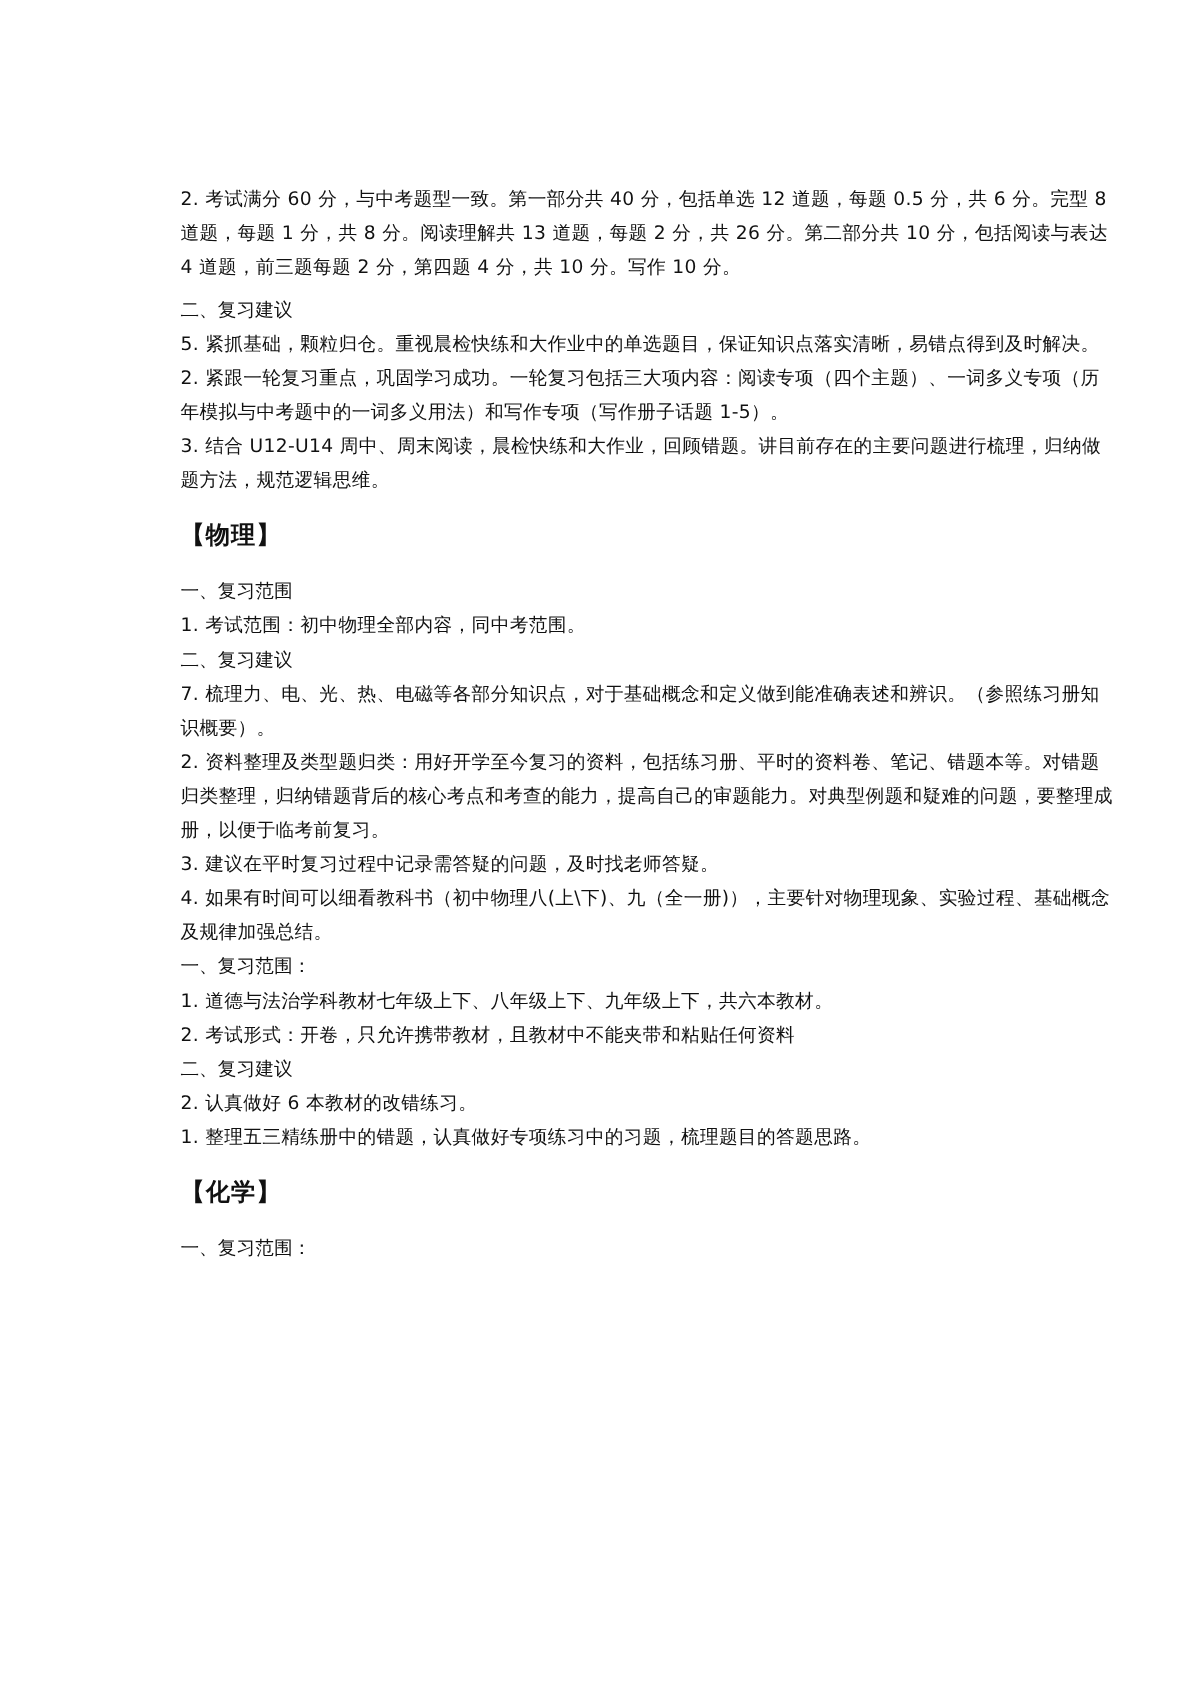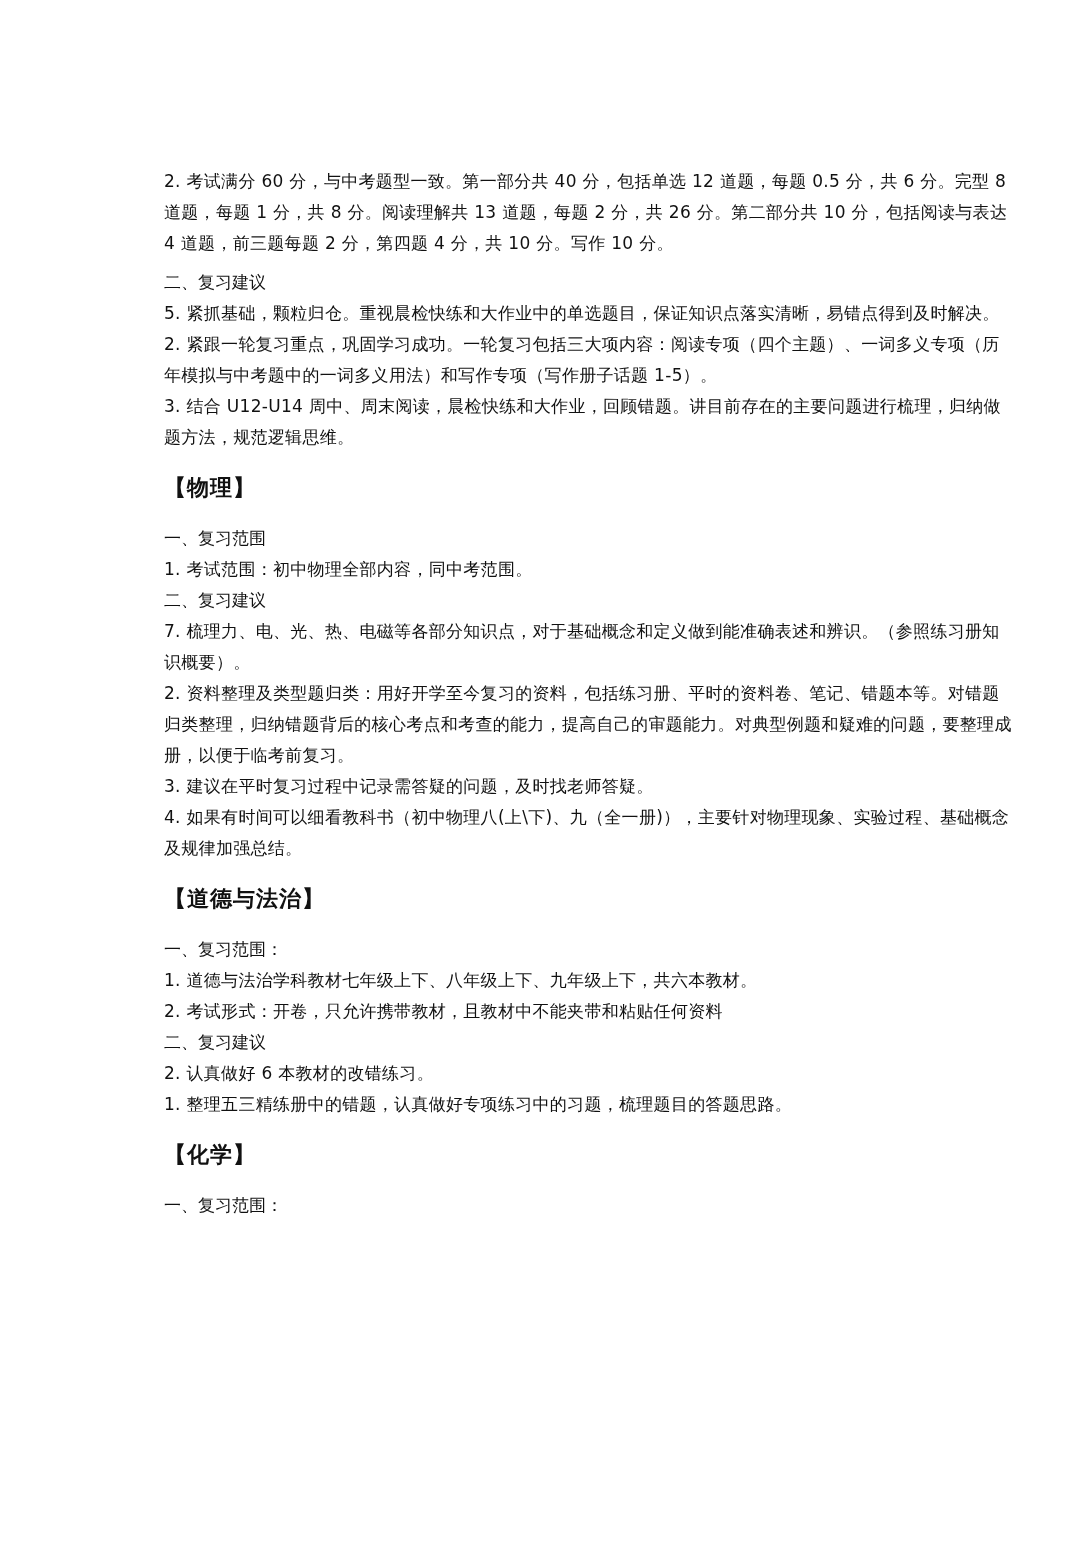--- a/index.html
+++ b/index.html
@@ -63,21 +63,20 @@
     <p class="heading">一、复习范围</p>
     <p class="para">1. 考试范围：初中物理全部内容，同中考范围。</p>
     <p class="heading">二、复习建议</p>
     <p class="para">7. 梳理力、电、光、热、电磁等各部分知识点，对于基础概念和定义做到能准确表述和辨识。（参照练习册知识概要）。</p>
     <p class="para">2. 资料整理及类型题归类：用好开学至今复习的资料，包括练习册、平时的资料卷、笔记、错题本等。对错题归类整理，归纳错题背后的核心考点和考查的能力，提高自己的审题能力。对典型例题和疑难的问题，要整理成册，以便于临考前复习。</p>
     <p class="para">3. 建议在平时复习过程中记录需答疑的问题，及时找老师答疑。</p>
     <p class="para">4. 如果有时间可以细看教科书（初中物理八(上\下)、九（全一册)），主要针对物理现象、实验过程、基础概念及规律加强总结。</p>
   </section>
 
   <section>
-    <h2 class="section-title">【道德与法治】</h2>
     <p class="heading">一、复习范围：</p>
     <p class="para">1. 道德与法治学科教材七年级上下、八年级上下、九年级上下，共六本教材。</p>
     <p class="para">2. 考试形式：开卷，只允许携带教材，且教材中不能夹带和粘贴任何资料</p>
     <p class="heading">二、复习建议</p>
     <p class="para">2. 认真做好 6 本教材的改错练习。</p>
     <p class="para">1. 整理五三精练册中的错题，认真做好专项练习中的习题，梳理题目的答题思路。</p>
   </section>
 
   <section>
     <h2 class="section-title">【化学】</h2>

